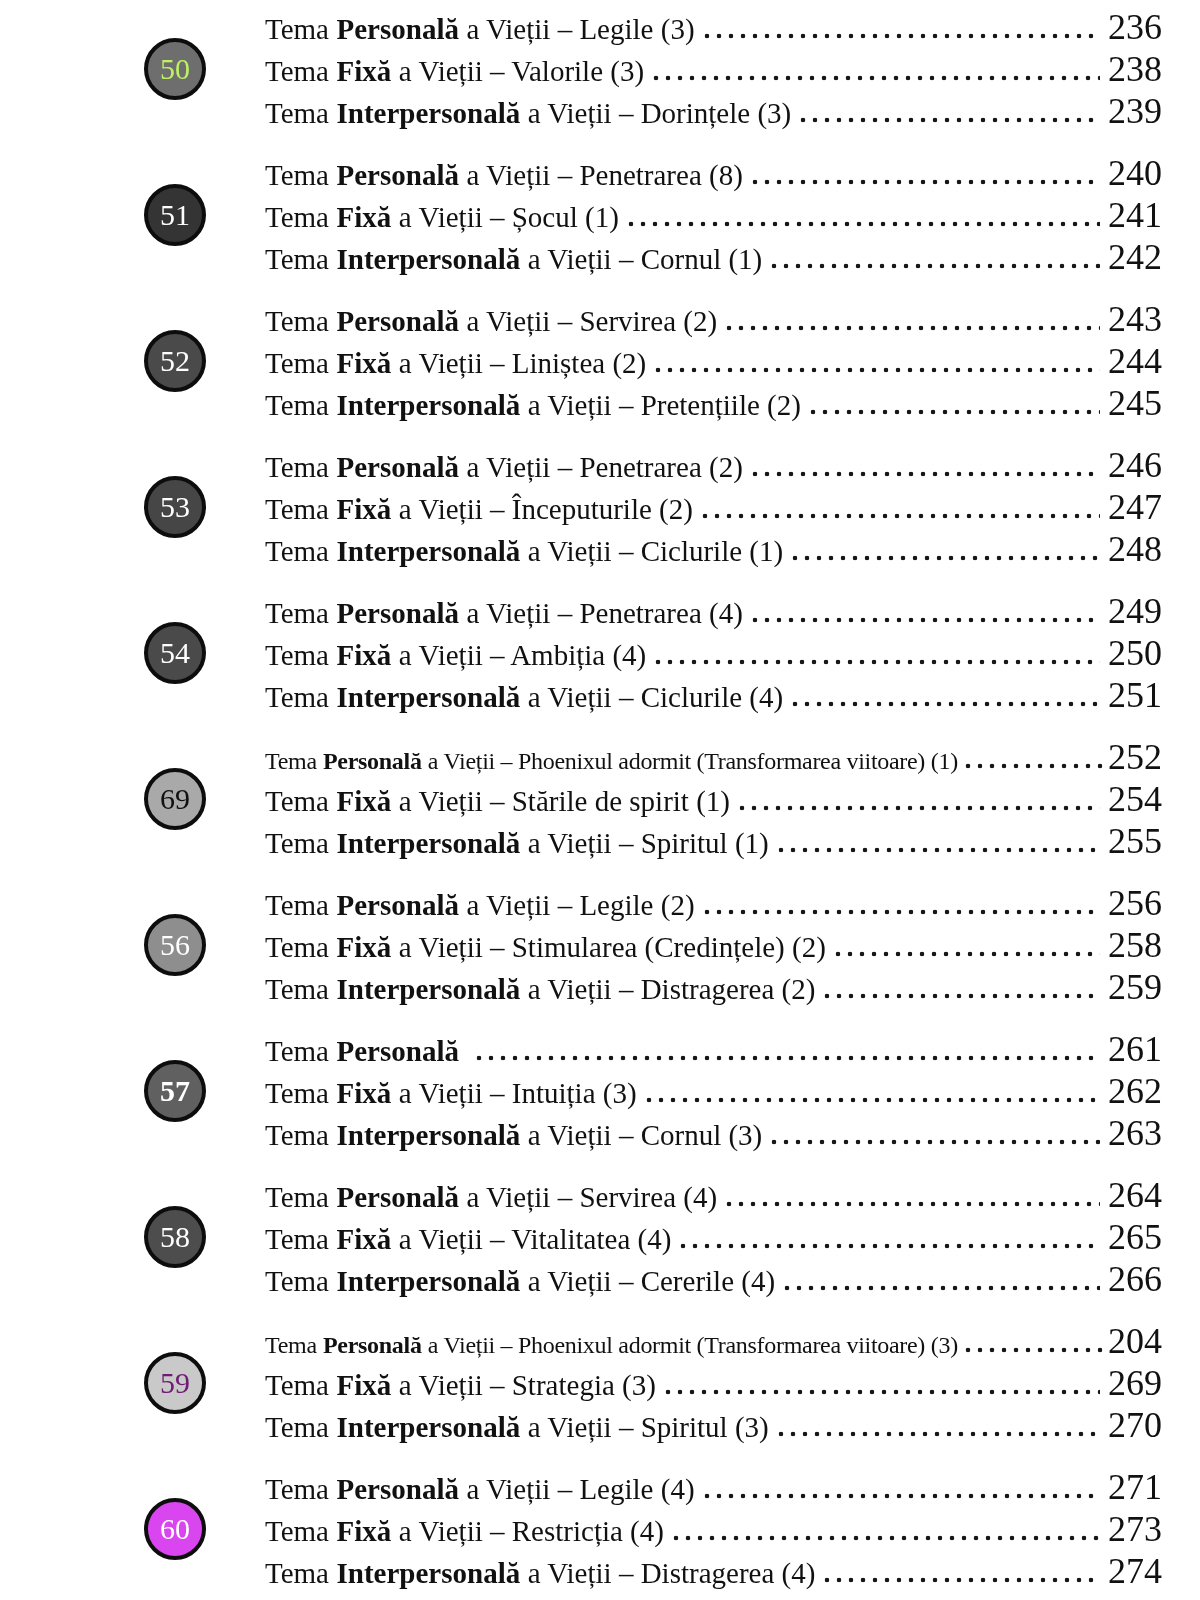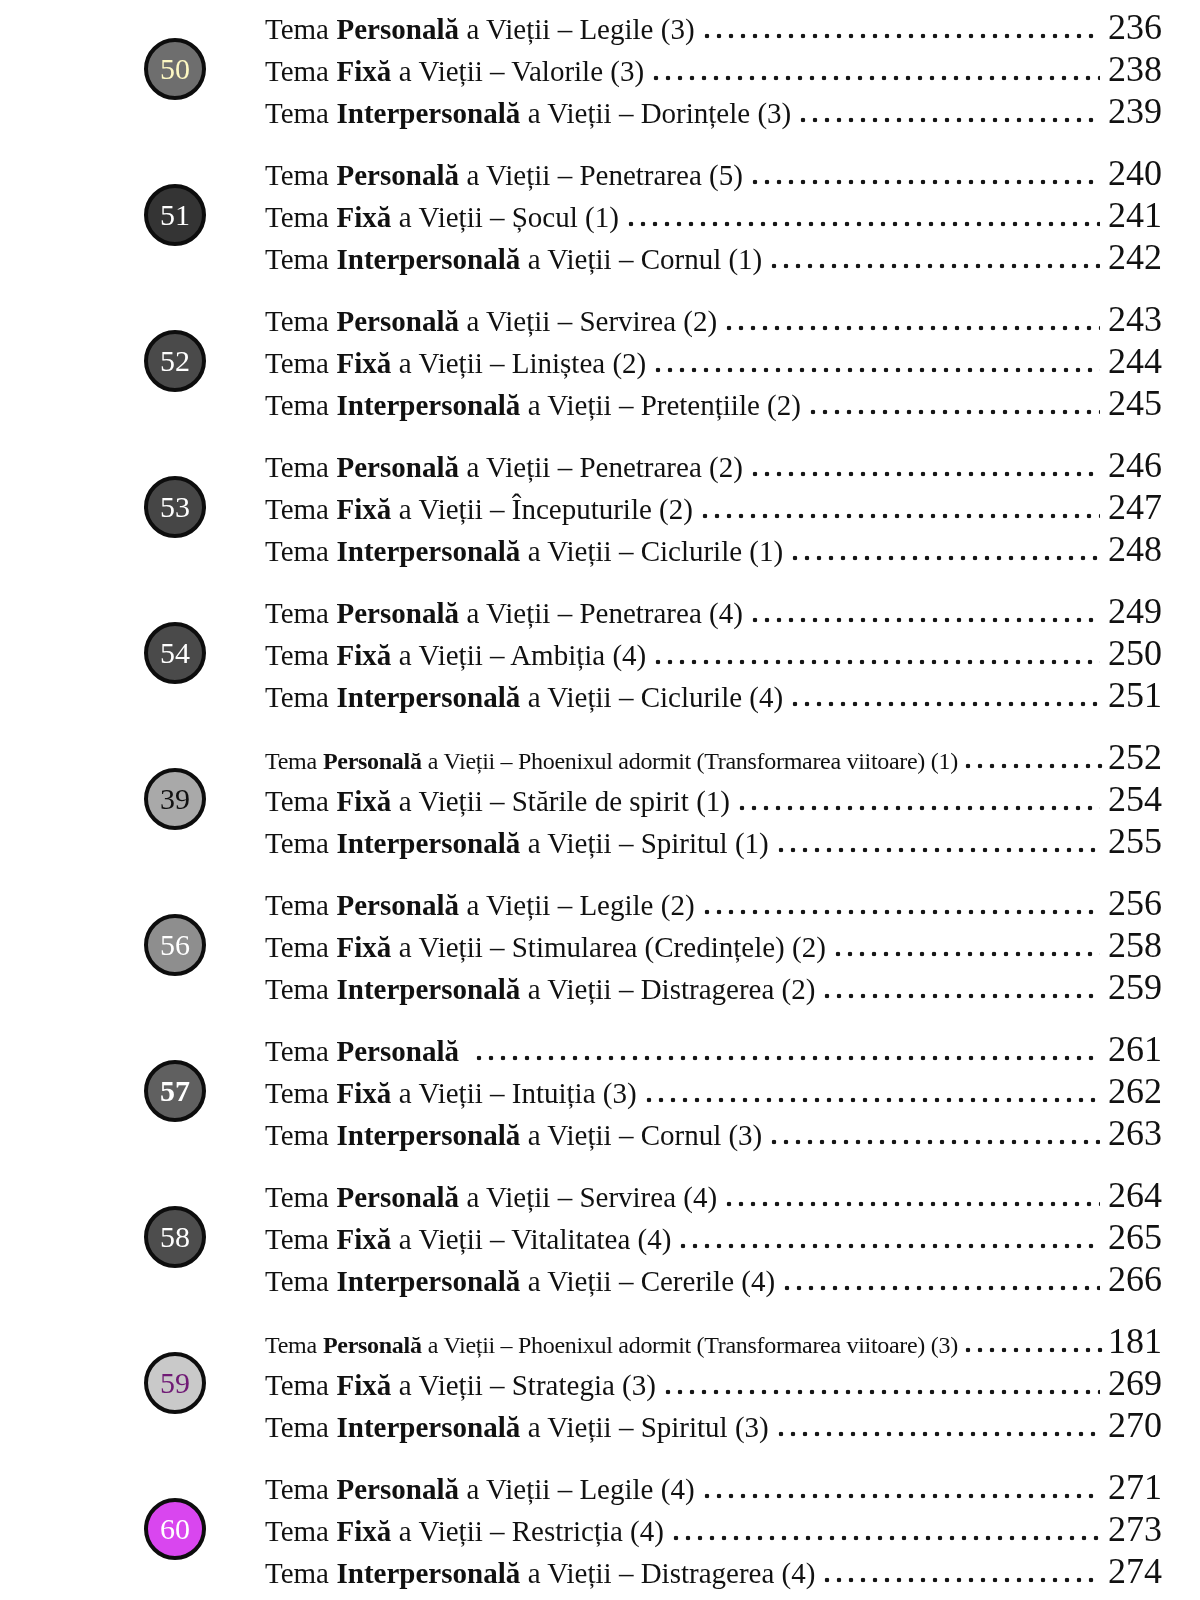--- a/index.html
+++ b/index.html
@@ -67,21 +67,21 @@
   .entry.condensed .leader { margin: 0 5px 9px 4px; }
 </style>
 </head>
 <body>
 
 <div class="page">
   <div id="groups">
   <section class="group">
     <div class="badge-cell">
       <div class="badge" style="background: rgb(110, 110, 110);">
-        <span class="badge-num" style="color: #fef9c3;">50</span>
+        <span class="badge-num" style="color: #bef264;">50</span>
       </div>
     </div>
     <div class="entries">
   <div class="entry">
     <span class="prefix">Tema</span>
     <span class="kw">Personală</span>
     <span class="tail">a Vieții – Legile (3)</span>
     <span class="leader"></span>
     <span class="pagenum">236</span>
   </div>
@@ -107,21 +107,21 @@
   <section class="group">
     <div class="badge-cell">
       <div class="badge" style="background: rgb(52, 52, 52);">
         <span class="badge-num" style="color: rgb(255, 255, 255);">51</span>
       </div>
     </div>
     <div class="entries">
   <div class="entry">
     <span class="prefix">Tema</span>
     <span class="kw">Personală</span>
-    <span class="tail">a Vieții – Penetrarea (5)</span>
+    <span class="tail">a Vieții – Penetrarea (8)</span>
     <span class="leader"></span>
     <span class="pagenum">240</span>
   </div>
 
   <div class="entry">
     <span class="prefix">Tema</span>
     <span class="kw">Fixă</span>
     <span class="tail">a Vieții – Șocul (1)</span>
     <span class="leader"></span>
     <span class="pagenum">241</span>
@@ -232,21 +232,21 @@
     <span class="tail">a Vieții – Ciclurile (4)</span>
     <span class="leader"></span>
     <span class="pagenum">251</span>
   </div>
 </div>
   </section>
 
   <section class="group">
     <div class="badge-cell">
       <div class="badge" style="background: rgb(169, 169, 169);">
-        <span class="badge-num" style="color: rgb(17, 17, 17);">39</span>
+        <span class="badge-num" style="color: rgb(17, 17, 17);">69</span>
       </div>
     </div>
     <div class="entries">
   <div class="entry condensed">
     <span class="prefix">Tema</span>
     <span class="kw">Personală</span>
     <span class="tail">a Vieții – Phoenixul adormit (Transformarea viitoare) (1)</span>
     <span class="leader"></span>
     <span class="pagenum">252</span>
   </div>
@@ -372,21 +372,21 @@
       <div class="badge" style="background: rgb(201, 201, 201);">
         <span class="badge-num" style="color: #701a75;">59</span>
       </div>
     </div>
     <div class="entries">
   <div class="entry condensed">
     <span class="prefix">Tema</span>
     <span class="kw">Personală</span>
     <span class="tail">a Vieții – Phoenixul adormit (Transformarea viitoare) (3)</span>
     <span class="leader"></span>
-    <span class="pagenum">181</span>
+    <span class="pagenum">204</span>
   </div>
 
   <div class="entry">
     <span class="prefix">Tema</span>
     <span class="kw">Fixă</span>
     <span class="tail">a Vieții – Strategia (3)</span>
     <span class="leader"></span>
     <span class="pagenum">269</span>
   </div>
 

